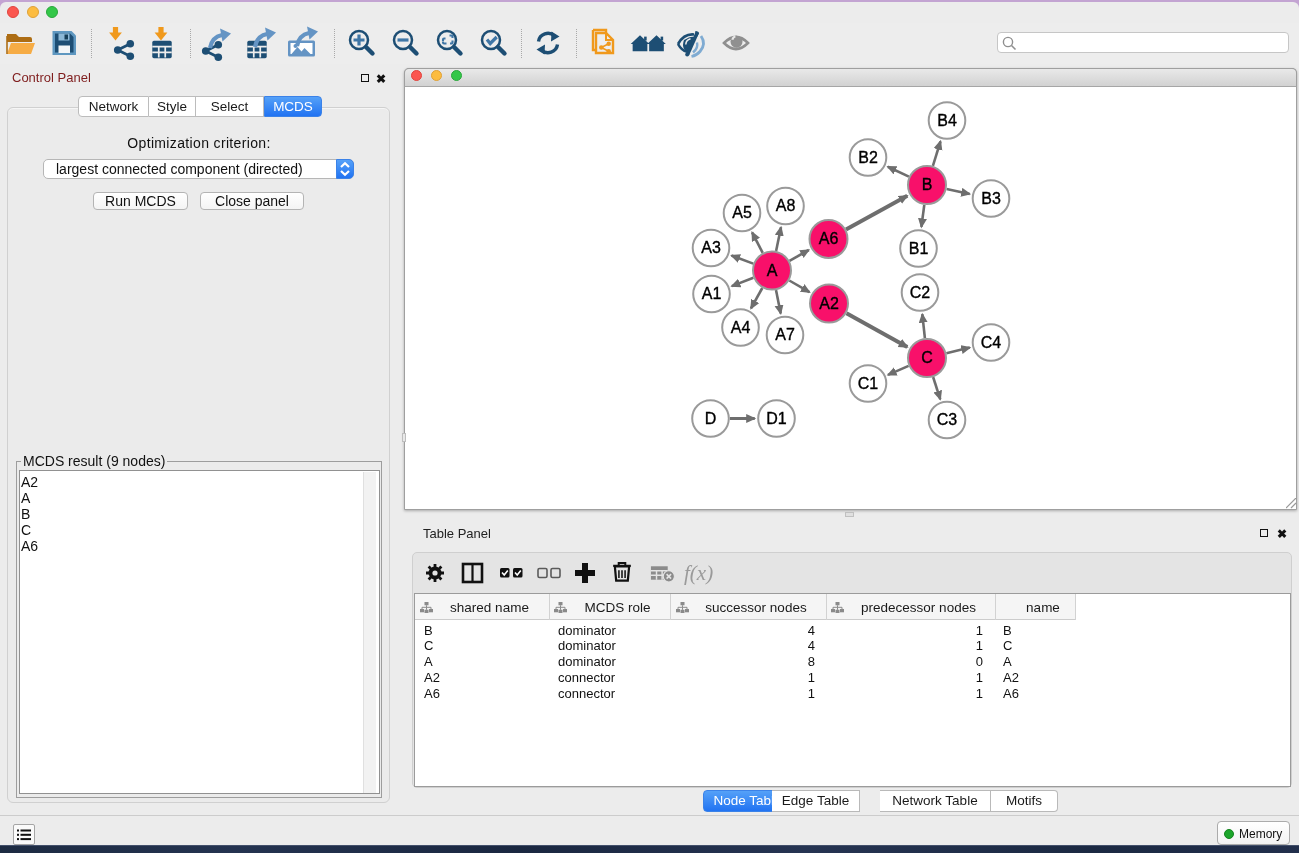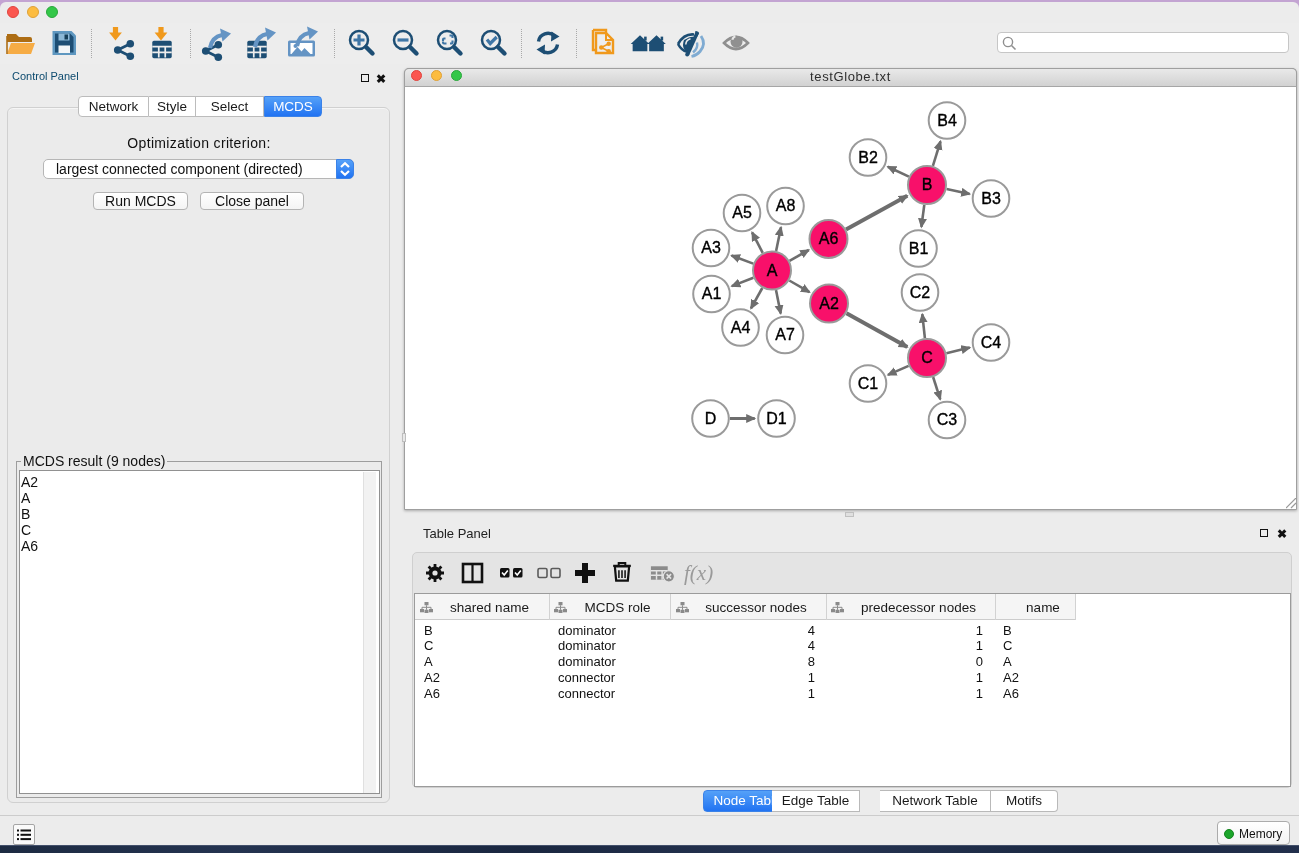--- a/index.html
+++ b/index.html
@@ -13,21 +13,21 @@
 #titlebar { left:0; top:2px; width:1299px; height:20px; border-radius:6px 6px 0 0;
   background:linear-gradient(#ebebeb,#d5d5d5); border-bottom:1px solid #b1b1b1; }
 #titlebar .title { position:absolute; left:0; right:0; top:2px; text-align:center;
   font-size:13px; letter-spacing:0.7px; color:#3f3f3f; }
 .tl { position:absolute; border-radius:50%; }
 #toolbar { left:0; top:23px; width:1299px; height:41px; background:#ededed; }
 .tsep { position:absolute; top:29px; height:29px; width:0; border-left:1px dotted #a9a9a9; }
 #searchbox { left:997px; top:32px; width:292px; height:21px; background:#fff;
   border:1px solid #c6c6c6; border-radius:4px; }
 
-#cp-title { left:12px; top:70px; font-size:11px; color:#0c4a6e; }
+#cp-title { left:12px; top:70px; font-size:13px; color:#7f1d1d; }
 #cp-body { left:7px; top:107px; width:383px; height:696px; background:#ebebeb;
   border:1px solid #d0d0d0; border-radius:6px; box-shadow:inset 0 1px 0 #f6f6f6; }
 .seg { position:absolute; height:21px; background:#fff; border:1px solid #bcbcbc;
   font-size:13.5px; color:#1a1a1a; text-align:center; line-height:19px; }
 .seg.blue { background:linear-gradient(#55a1f8,#2173f2); color:#fff; border-color:#3b82e8; }
 #opt-label { left:0px; top:135px; width:398px; text-align:center; font-size:14px; letter-spacing:0.35px; color:#111; }
 #dropdown { left:43px; top:159px; width:311px; height:20px; background:#fff;
   border:1px solid #b6b6b6; border-radius:5px; font-size:14px; color:#111; line-height:18px; padding-left:12px; }
 #dd-step { left:336px; top:159px; width:18px; height:20px; border-radius:0 5px 5px 0;
   background:linear-gradient(#55a1f8,#2173f2); border:1px solid #3b82e8; }
@@ -227,21 +227,20 @@
       <div class="sb"></div>
     </div>
   <div class="mitem" style="left:21px;top:474px;">A2</div>
   <div class="mitem" style="left:21px;top:490px;">A</div>
   <div class="mitem" style="left:21px;top:506px;">B</div>
   <div class="mitem" style="left:21px;top:522px;">C</div>
   <div class="mitem" style="left:21px;top:538px;">A6</div>
 
   <div id="netwin" class="abs"></div>
   <div id="net-titlebar" class="abs"></div>
-  <div id="net-title" class="abs">testGlobe.txt</div>
   <div class="tl" style="left:411px;top:70px;width:11px;height:11px;background:#fb564f;border:1px solid #e0443e;"></div>
   <div class="tl" style="left:431px;top:70px;width:11px;height:11px;background:#fcbc40;border:1px solid #dfa137;"></div>
   <div class="tl" style="left:451px;top:70px;width:11px;height:11px;background:#33c748;border:1px solid #2aa73c;"></div>
   <div id="graph" class="abs"><svg width="892" height="421" viewBox="0 0 892 421">
 <defs>
           <marker id="ah" markerUnits="userSpaceOnUse" markerWidth="12" markerHeight="10" refX="8.5" refY="4.5" orient="auto">
             <path d="M0,0 L10,4.5 L0,9 z" fill="#6e6e6e"></path>
           </marker>
         </defs>
 <line x1="357.7" y1="165.8" x2="347.1" y2="145.3" stroke="#6e6e6e" stroke-width="2.6" marker-end="url(#ah)"></line>

